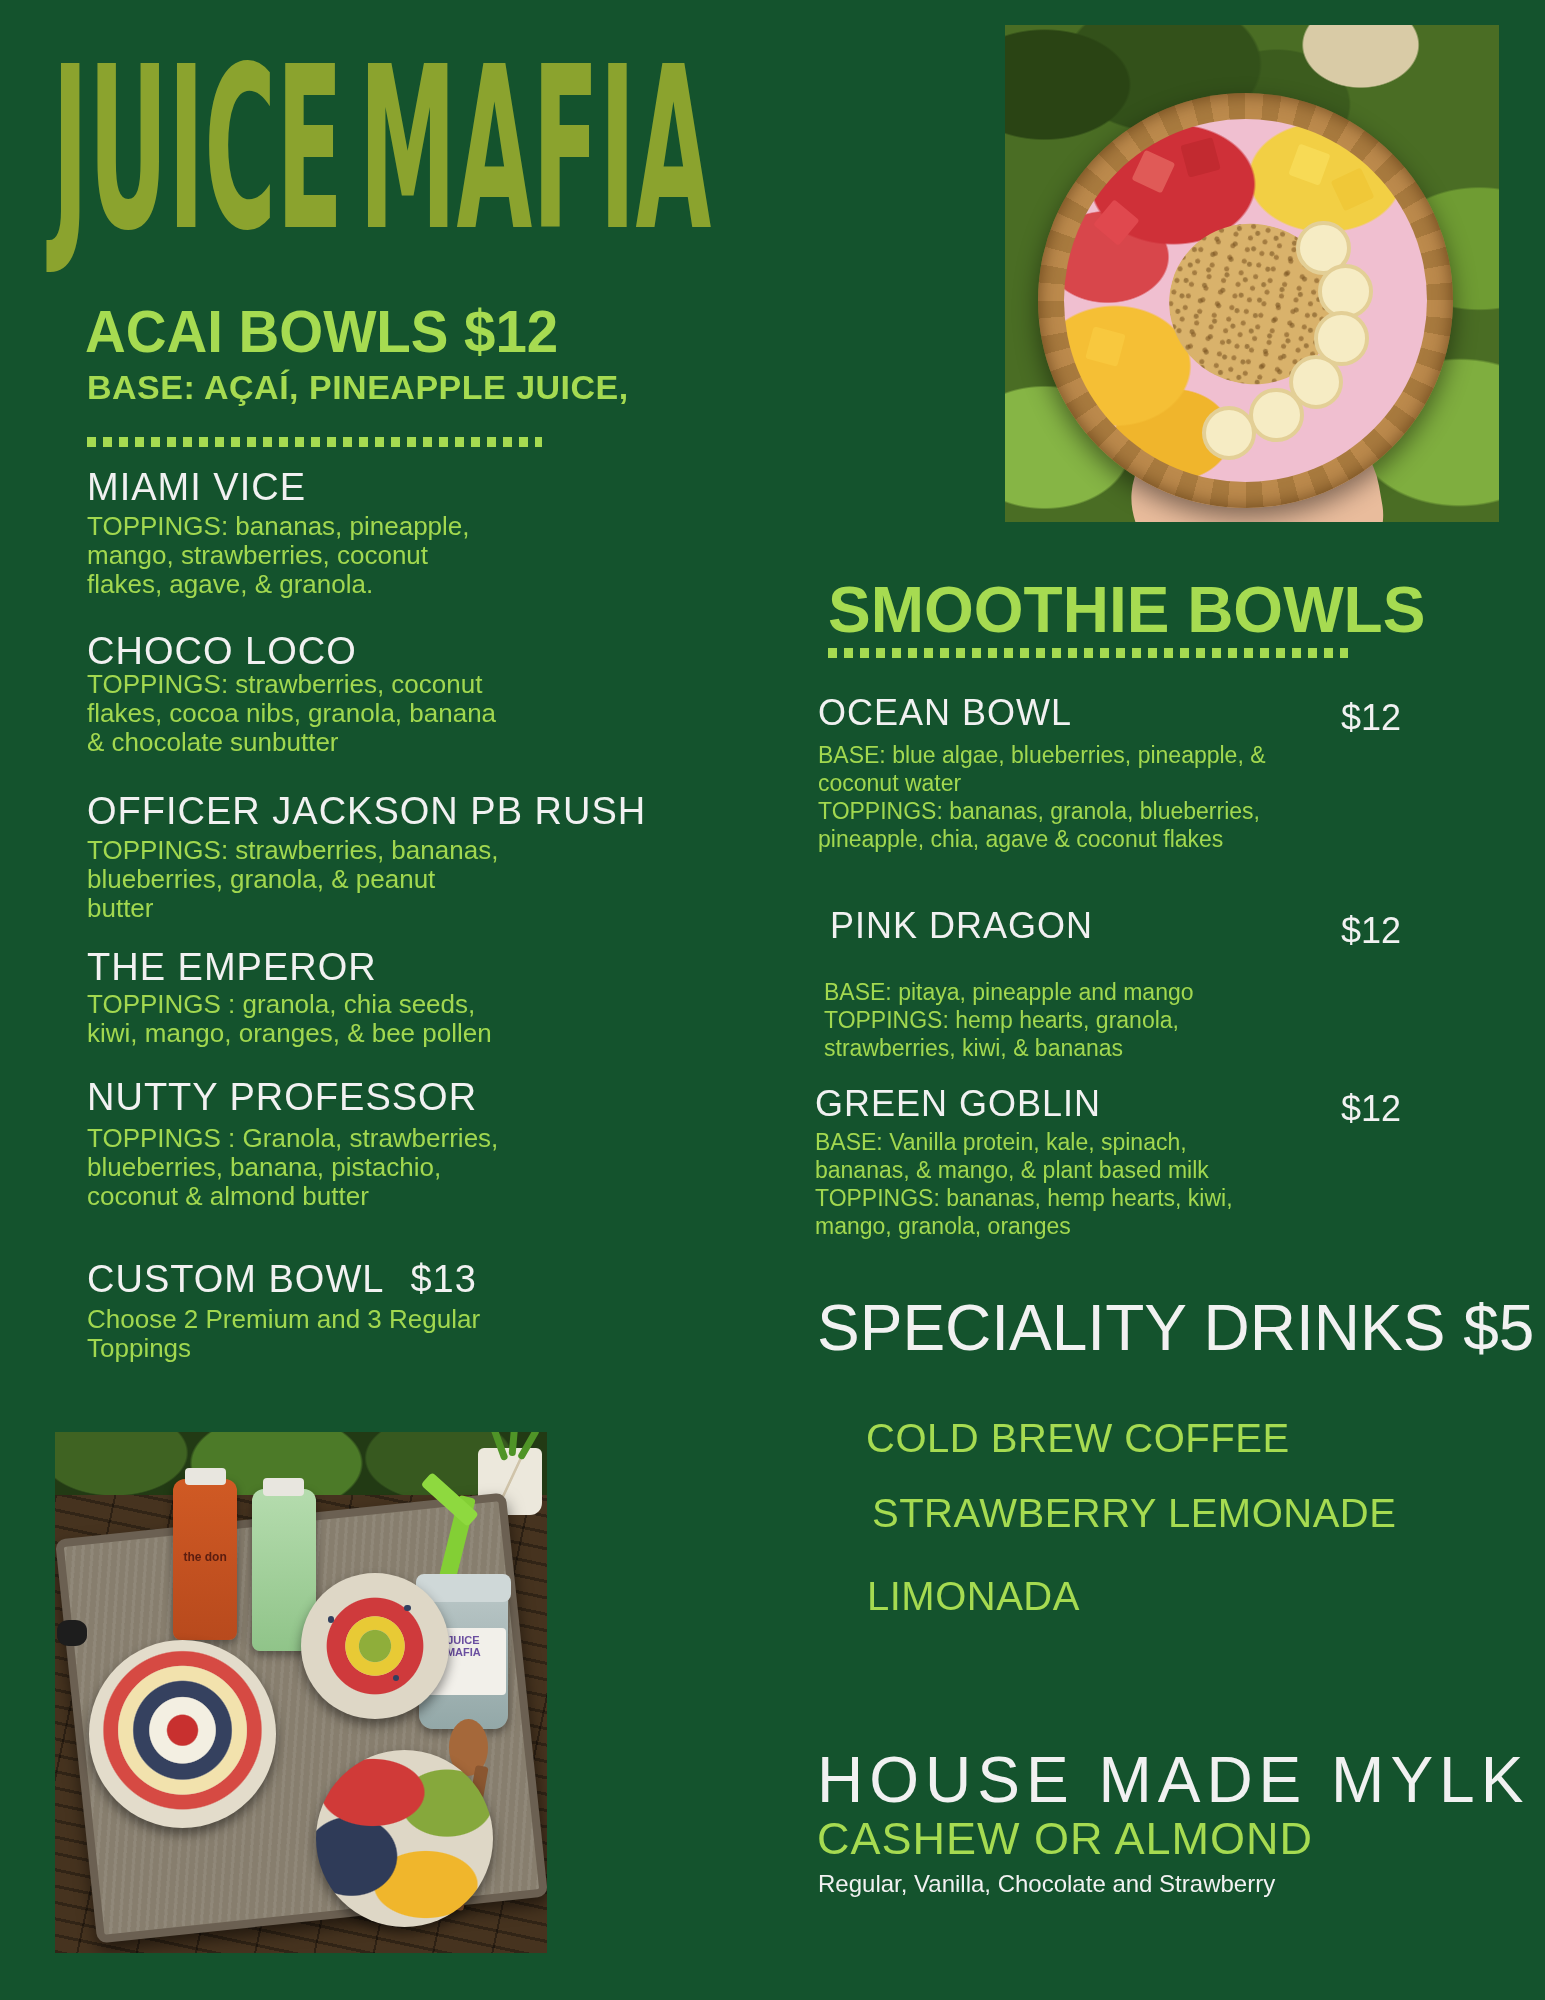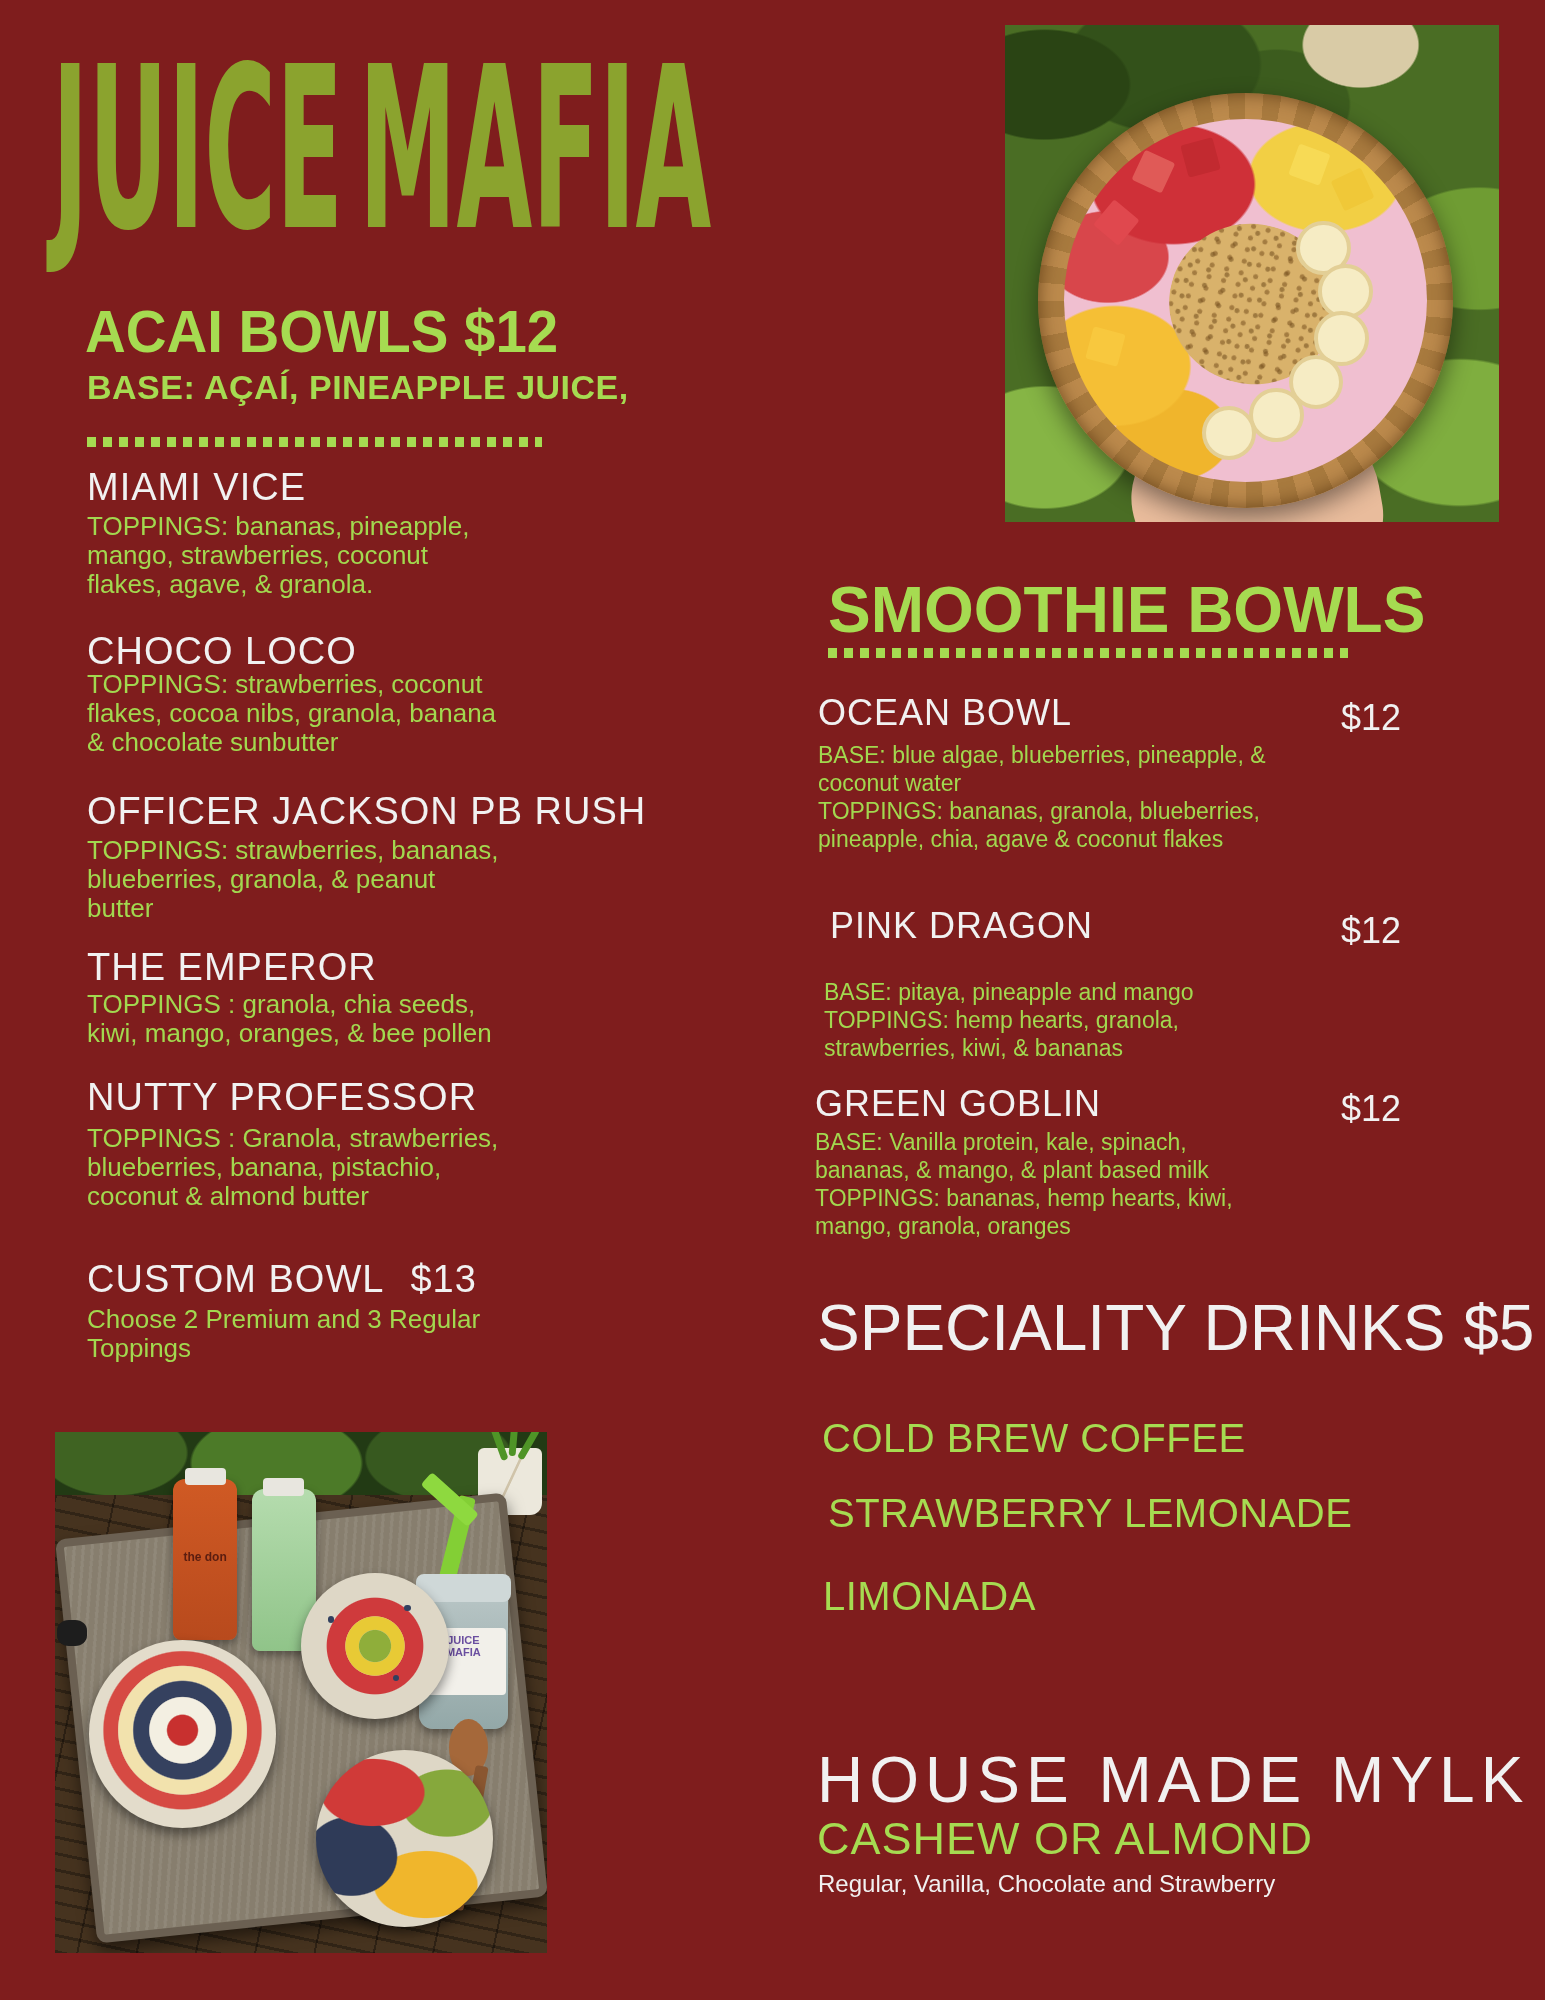--- a/index.html
+++ b/index.html
@@ -1,37 +1,37 @@
 <!DOCTYPE html>
 <html><head>
 <meta charset="utf-8">
 <style>
   html,body{margin:0;padding:0;background:#181818;}
-  .page{position:relative;width:1545px;height:2000px;background:#7f1d1d;overflow:hidden;
+  .page{position:relative;width:1545px;height:2000px;background:#14532d;overflow:hidden;
         font-family:"Liberation Sans",sans-serif;}
   .abs{position:absolute;}
 
   
   .logo{left:52px;top:36px;color:#8ba32e;font-family:"DejaVu Sans",sans-serif;
         font-size:110px;font-weight:bold;letter-spacing:0px;white-space:nowrap;
         transform:scale(0.89,2.05);transform-origin:left top;line-height:1;}
   .logo .w2{margin-left:18px;}
   .h-lime-big{color:#a6db51;font-size:60px;font-weight:bold;letter-spacing:0px;line-height:1;
         transform:scaleX(0.94);transform-origin:left top;white-space:nowrap;}
   .h-lime-big2{color:#a6db51;font-size:64px;font-weight:bold;line-height:1;white-space:nowrap;}
   .base-lines{color:#a6db51;font-size:34px;font-weight:bold;line-height:30px;letter-spacing:0.5px;white-space:nowrap;}
   .dots{height:10px;background-image:repeating-linear-gradient(90deg,#a6db51 0 9px,transparent 9px 16px);}
   .item-title{color:#f1f1f1;font-size:38px;font-weight:400;letter-spacing:1px;line-height:1;white-space:nowrap;}
   .item-desc{color:#a2d84f;font-size:26px;line-height:29px;white-space:nowrap;}
   .r-title{color:#f1f1f1;font-size:36px;font-weight:400;letter-spacing:1px;line-height:1;white-space:nowrap;}
   .r-desc{color:#a2d84f;font-size:23px;line-height:28px;white-space:nowrap;}
   .price{color:#f1f1f1;font-size:36px;font-weight:400;line-height:1;white-space:nowrap;}
   .h-white-big{color:#f1f1f1;font-size:64px;font-weight:400;line-height:1;white-space:nowrap;}
   .h-white-mylk{letter-spacing:6px;}
-  .drink{color:#a6db51;font-size:40px;font-weight:400;letter-spacing:0.5px;line-height:1;white-space:nowrap;}
+  .drink{color:#a6db51;font-size:40px;font-weight:400;letter-spacing:0.5px;line-height:1;white-space:nowrap;margin-left:44px;}
   .cashew{color:#a6db51;font-size:45px;font-weight:400;letter-spacing:1px;line-height:1;white-space:nowrap;}
   .flavors{color:#f1f1f1;font-size:24px;line-height:1;white-space:nowrap;}
 
   
   .photo-acai{left:1005px;top:25px;width:494px;height:497px;overflow:hidden;
      background-color:#4a6d24;
      background-image:
        radial-gradient(95px 70px at 72% 4%, #d9cba6 0 60%, transparent 62%),
        radial-gradient(140px 90px at 8% 12%, #2a4414 0 60%, transparent 62%),
        radial-gradient(160px 110px at 32% 8%, #33511a 0 60%, transparent 62%),

